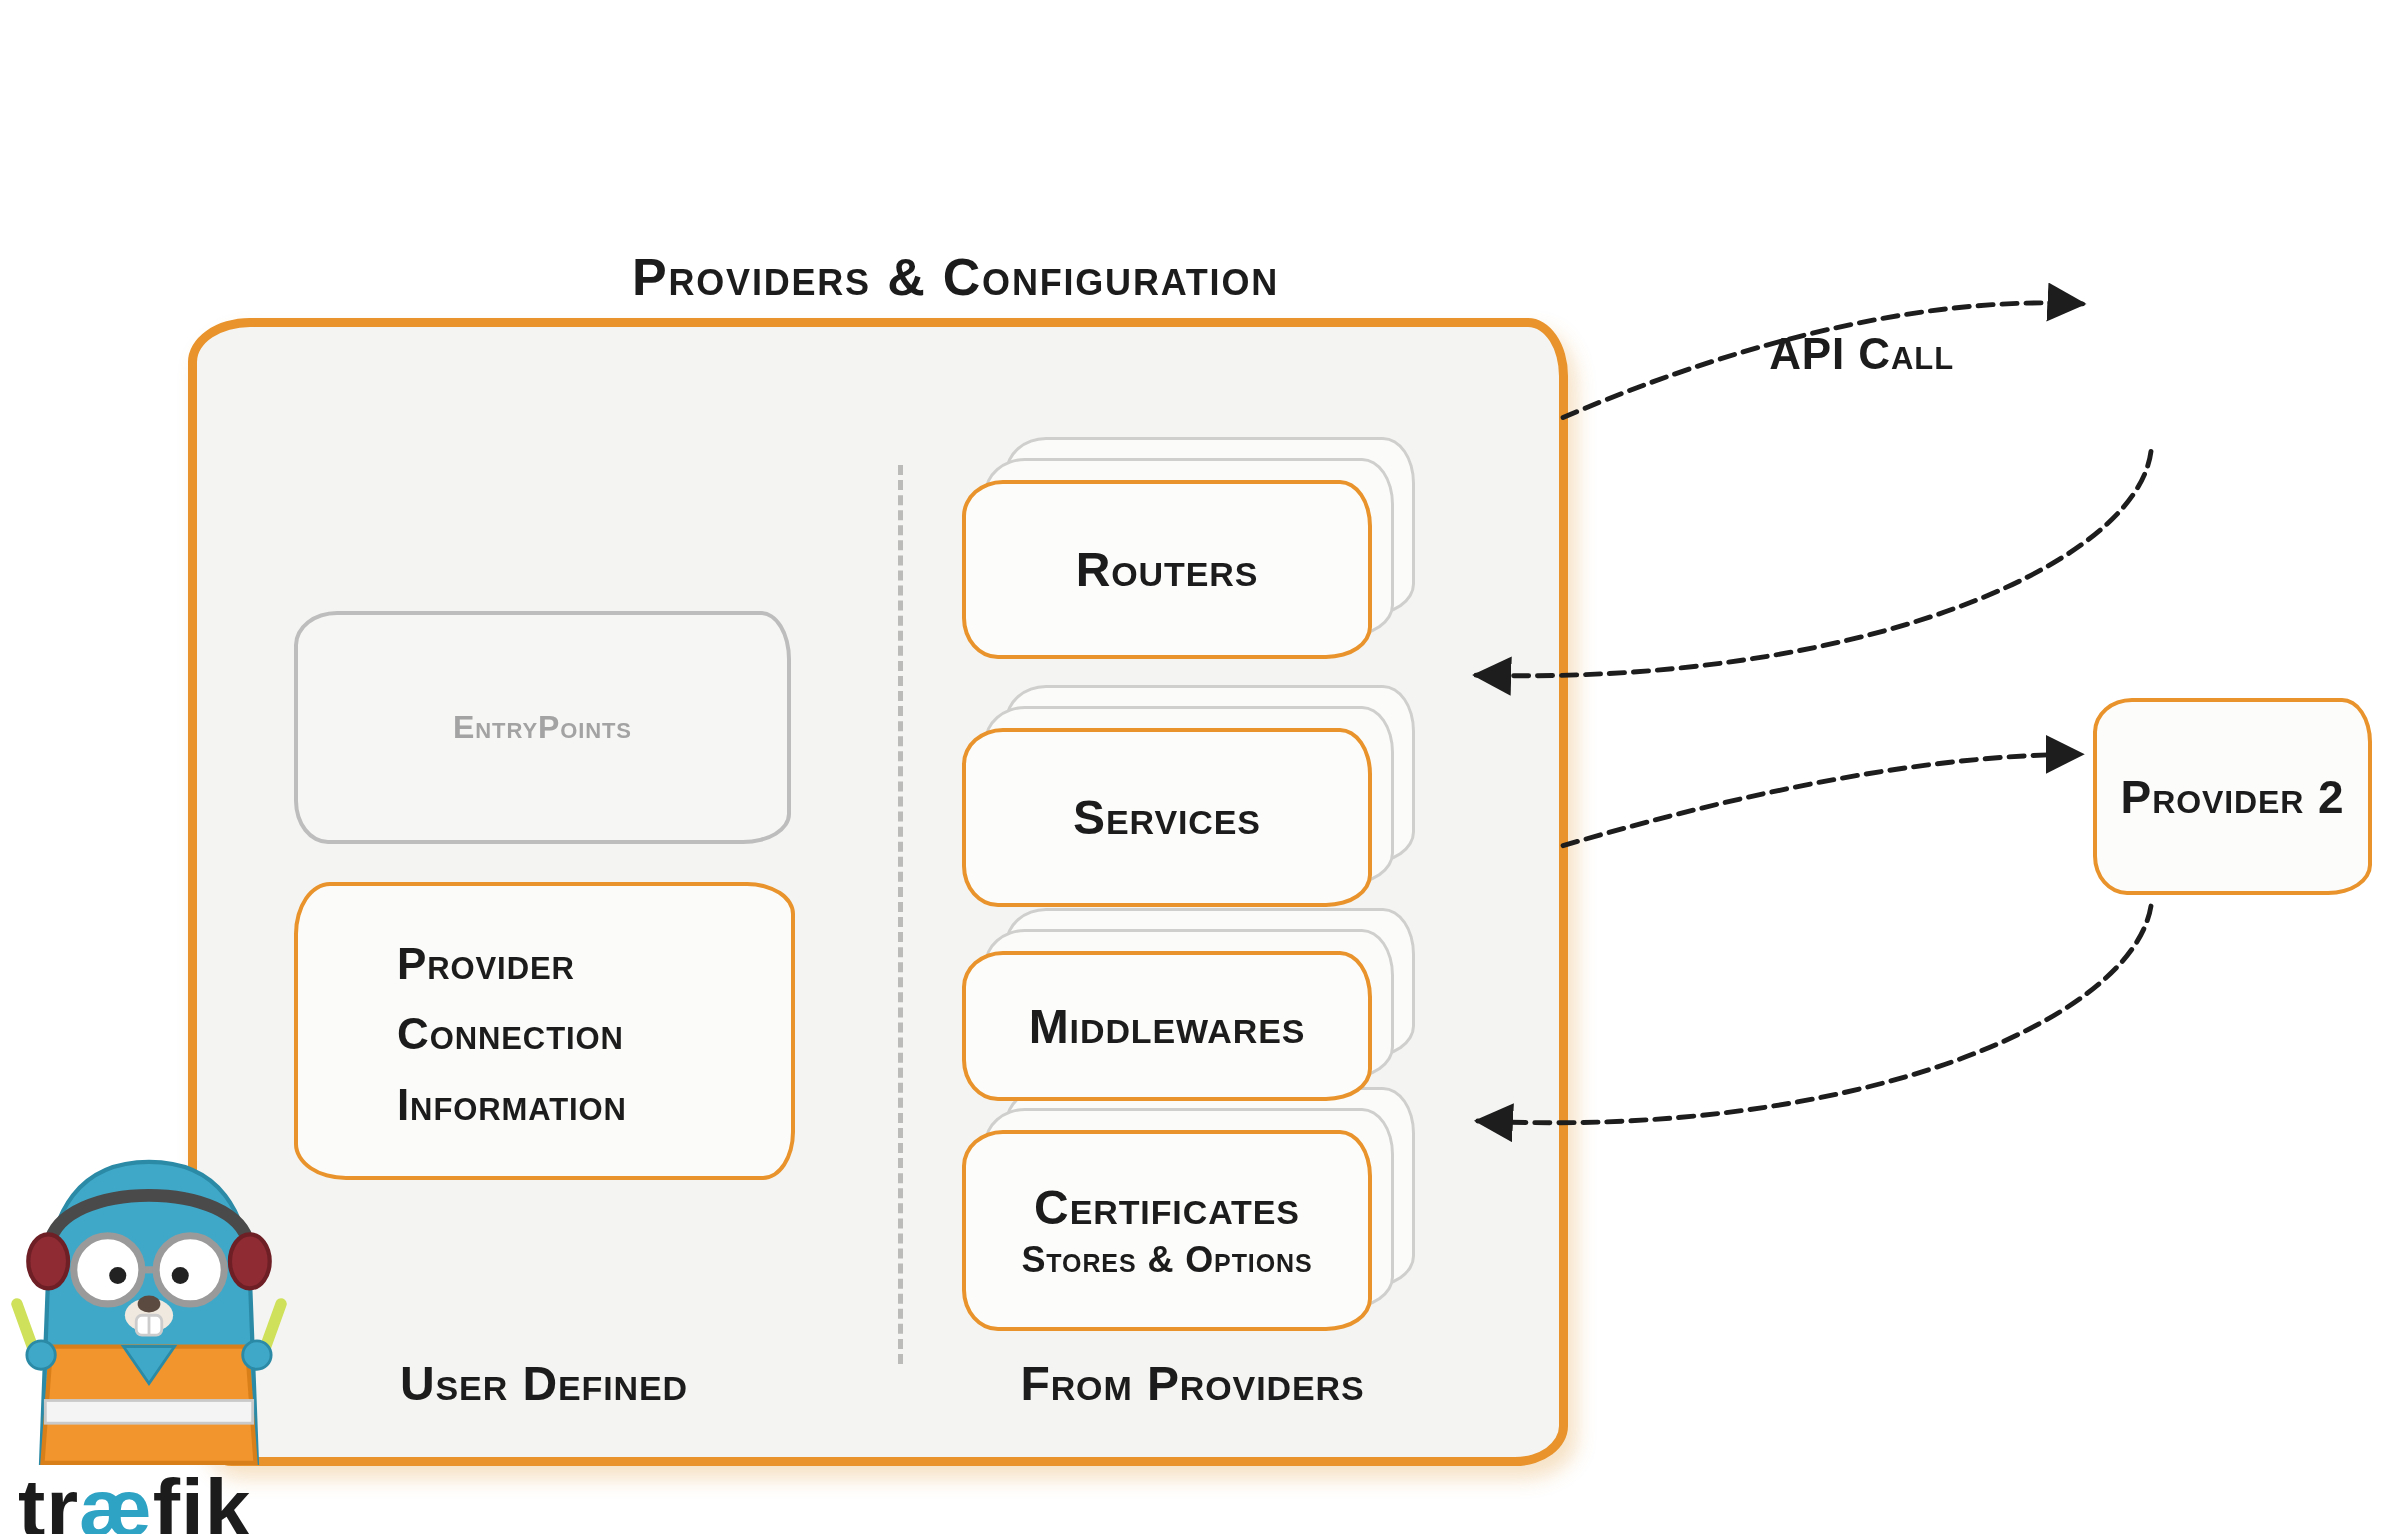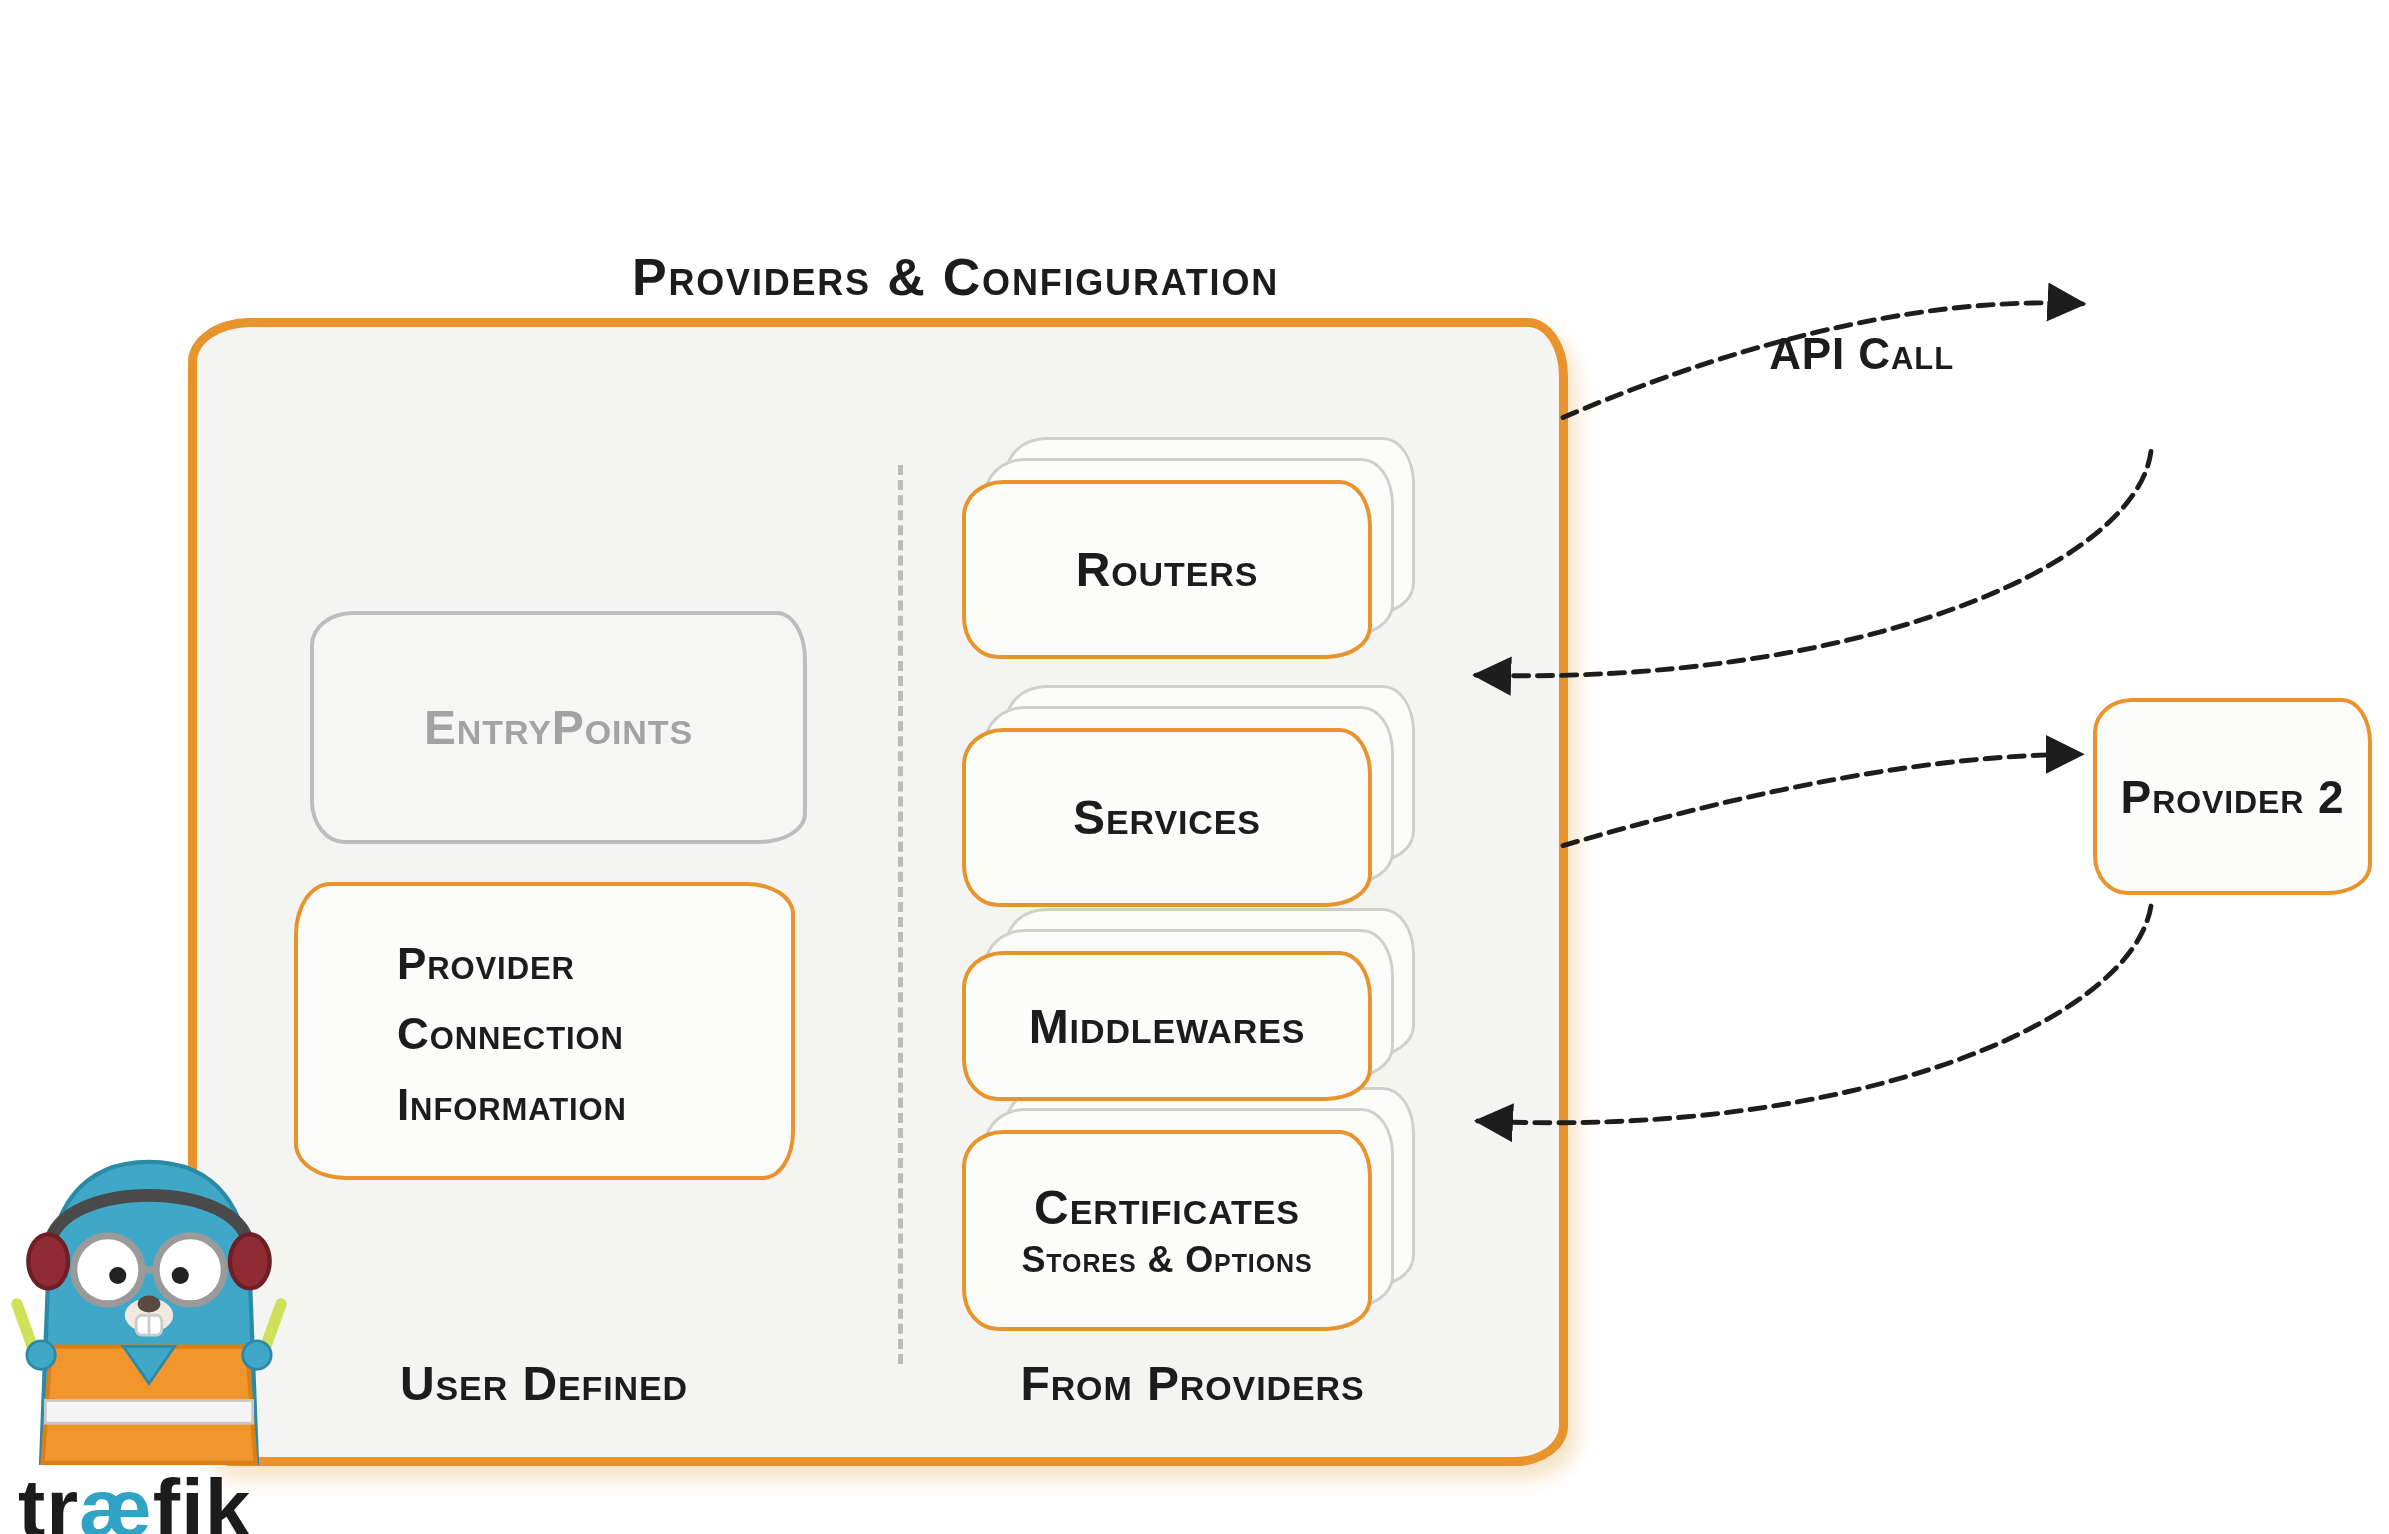--- a/index.html
+++ b/index.html
@@ -37,21 +37,21 @@
 
   .entrypoints-box {
     position: absolute;
     left: 97px; top: 284px;
     width: 497px; height: 233px;
     background: #f6f6f4;
     border: 4.4px solid #bdbdbd;
     border-radius: 43px 30px 48px 34px / 34px 48px 30px 43px;
     display: flex; align-items: center; justify-content: center;
     color: #a3a3a3;
-    font-size: 48px; font-weight: 600; letter-spacing: 0.9px; margin-left: 16px;
+    font-size: 32px; font-weight: 600; letter-spacing: 0.9px;
   }
 
   .provider-conn-box {
     position: absolute;
     left: 97px; top: 555px;
     width: 501px; height: 298px;
     background: #fbfbf9;
     border: 4.4px solid #e8932b;
     border-radius: 36px 48px 32px 52px / 52px 32px 48px 36px;
     padding: 43px 0 0 99px;

